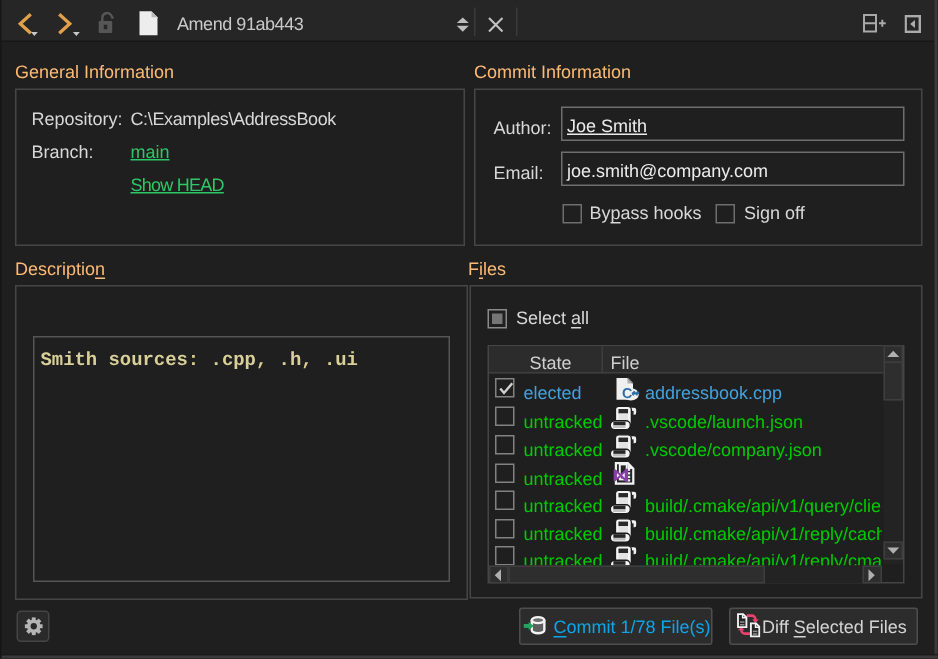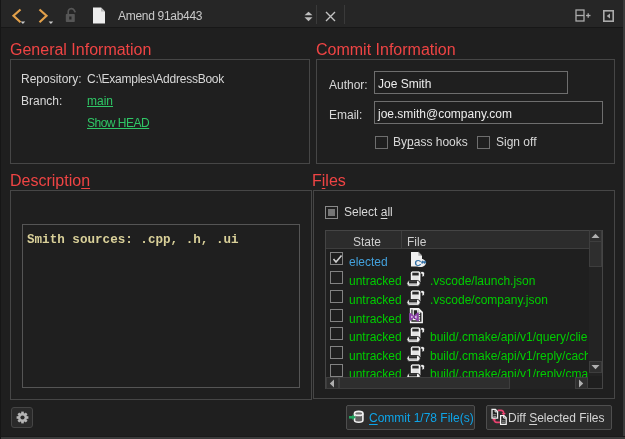--- a/index.html
+++ b/index.html
@@ -1,20 +1,20 @@
 <!DOCTYPE html>
 <html><head>
 <meta charset="utf-8">
 <style>
   * { margin:0; padding:0; box-sizing:border-box; }
   html,body { width:625px; height:439px; }
   body { font-family:"Liberation Sans",sans-serif; font-size:12px; color:#d6d6d6;
          background:#1f1f1f; position:relative; overflow:hidden; }
   .abs { position:absolute; }
-  .gtitle { position:absolute; font-size:16px; color:#ef4444; white-space:nowrap; }
+  .gtitle { position:absolute; font-size:12px; color:#fdba74; white-space:nowrap; }
   .frame { position:absolute; border:1px solid #464646; }
   .lbl { position:absolute; font-size:12px; color:#d8d8d8; white-space:nowrap; }
   a.green { color:#2fc766; text-decoration:underline; }
   .input { position:absolute; border:1px solid #6e6e6e; background:#1f1f1f;
            color:#ececec; font-size:12px; line-height:21px; padding-top:2px; padding-left:3px; white-space:nowrap; }
   .cb { position:absolute; width:13px; height:13px; border:1px solid #6e6e6e; background:#1f1f1f; }
   u { text-decoration:underline; text-underline-offset:2px; }
 </style>
 </head>
 <body>
@@ -75,21 +75,21 @@
 <div class="frame" style="left:10px;top:59px;width:300px;height:105px;"></div>
 <div class="lbl" style="left:21px;top:72px;">Repository:</div>
 <div class="lbl" style="left:87px;top:72px;letter-spacing:-0.25px;text-align:center;">C:\Examples\AddressBook</div>
 <div class="lbl" style="left:21px;top:94px;">Branch:</div>
 <div class="lbl" style="left:87px;top:94px;"><a class="green">main</a></div>
 <div class="lbl" style="left:87px;top:116px;letter-spacing:-0.5px;"><a class="green">Show HEAD</a></div>
 
 <div class="gtitle" style="left:316px;top:41px;">Commit Information</div>
 <div class="frame" style="left:316px;top:59px;width:299px;height:105px;"></div>
 <div class="lbl" style="left:329px;top:78px;">Author:</div>
-<div class="input" style="left:374px;top:71px;width:194px;height:23px;">Joe Smith</div>
+<div class="input" style="left:374px;top:71px;width:229px;height:23px;text-decoration:underline;">Joe Smith</div>
 <div class="lbl" style="left:329px;top:108px;">Email:</div>
 <div class="input" style="left:374px;top:101px;width:229px;height:23px;">joe.smith@company.com</div>
 <div class="cb" style="left:375px;top:136px;"></div>
 <div class="lbl" style="left:393px;top:135px;">By<u>p</u>ass hooks</div>
 <div class="cb" style="left:477px;top:136px;"></div>
 <div class="lbl" style="left:496px;top:135px;">Sign off</div>
 
 <div class="gtitle" style="left:10px;top:172px;">Descriptio<u>n</u></div>
 <div class="frame" style="left:10px;top:190px;width:302px;height:210px;"></div>
 <div class="abs" style="left:22px;top:224px;width:278px;height:164px;border:1px solid #555;"></div>
@@ -117,20 +117,21 @@
       </svg>
       <div style="position:absolute;left:23px;top:5px;color:#43a1dc;white-space:nowrap;">elected</div>
       <div style="position:absolute;left:80px;top:1px;"><svg width="21" height="17" viewBox="0 0 21 17">
     <path d="M5 1 h7.3 l3.7 3.7 v10.8 h-11 z" fill="#f0f0f0"></path>
     <path d="M12.3 1 l3.7 3.7 h-3.7 z" fill="#b2b2b2"></path>
     <path d="M12.3 1 l3.7 3.7" stroke="#8a8a8a" stroke-width="0.8" fill="none"></path>
     <ellipse cx="14.6" cy="11.9" rx="5.3" ry="4.1" fill="#f0f0f0"></ellipse>
     <text x="8.6" y="14.6" font-family="Liberation Sans" font-size="9.5" font-weight="bold" fill="#2e6da4">C</text>
     <path d="M15.2 11.2 h5 M17 9.8 l-1 2.8 M19.3 9.8 l-1 2.8" stroke="#2e6da4" stroke-width="1.3" fill="none"></path>
   </svg></div>
+      <div style="position:absolute;left:104px;top:5px;color:#43a1dc;white-space:nowrap;">addressbook.cpp</div>
     </div>
     <div class="abs" style="left:326px;top:269px;width:262px;height:20px;overflow:hidden;">
       <div style="position:absolute;left:4px;top:2px;width:13px;height:13px;border:1px solid #828282;background:#1f1f1f;"></div>
       <div style="position:absolute;left:23px;top:5px;color:#00cd00;white-space:nowrap;">untracked</div>
       <div style="position:absolute;left:80px;top:1px;"><svg width="19" height="17" viewBox="0 0 19 17">
     <rect x="12.8" y="1.4" width="5.8" height="5.6" rx="1.9" fill="#f0f0f0" stroke="#1c1c1c" stroke-width="0.9"></rect>
     <rect x="14.6" y="3.9" width="1.8" height="3.1" fill="#262626"></rect>
     <rect x="4.3" y="0.9" width="10.6" height="12.9" rx="2.3" fill="#f5f5f5" stroke="#1c1c1c" stroke-width="0.9"></rect>
     <rect x="6.3" y="2.7" width="6.4" height="3.0" fill="#2a2a2a"></rect>
     <rect x="6.3" y="5.7" width="6.4" height="6.1" fill="#e3e3e3"></rect>

